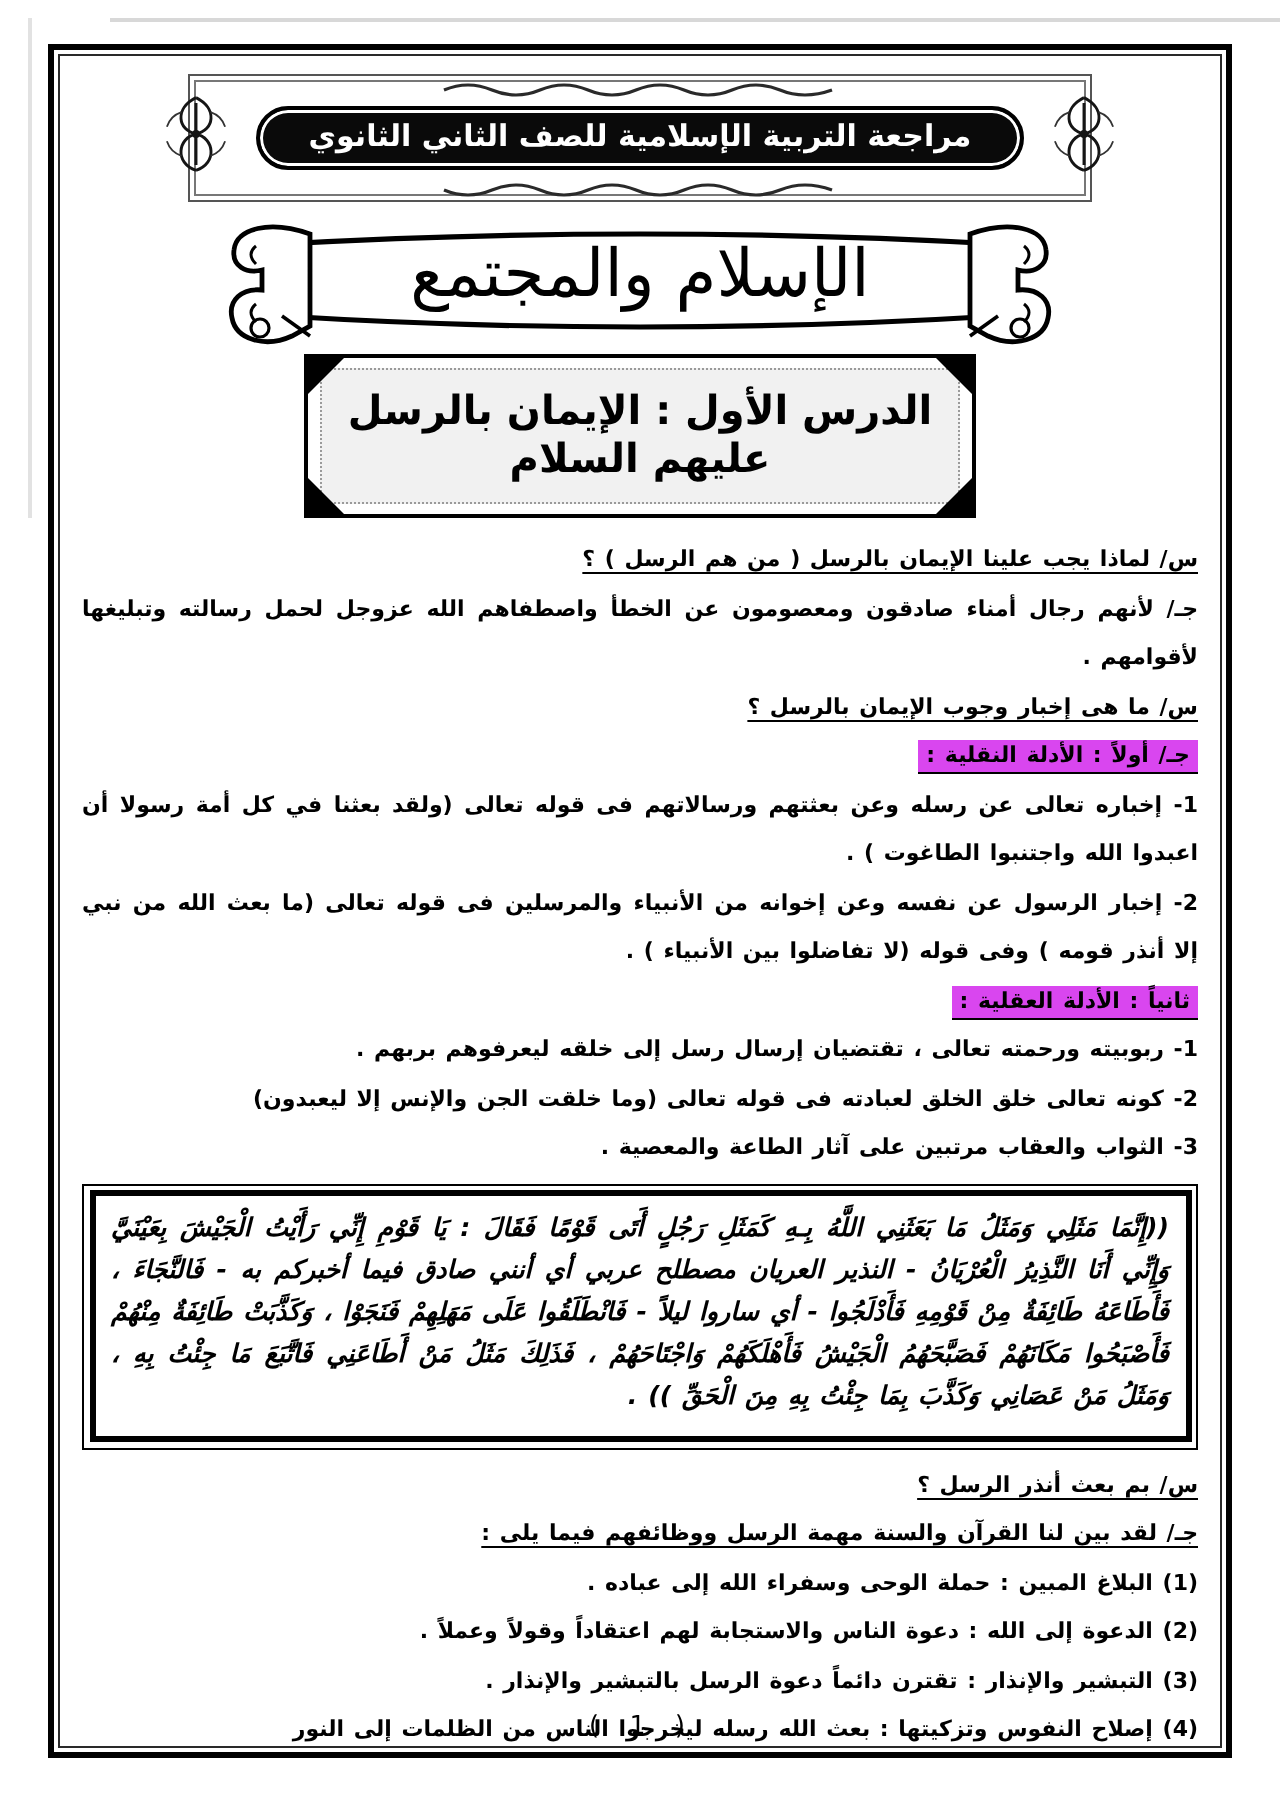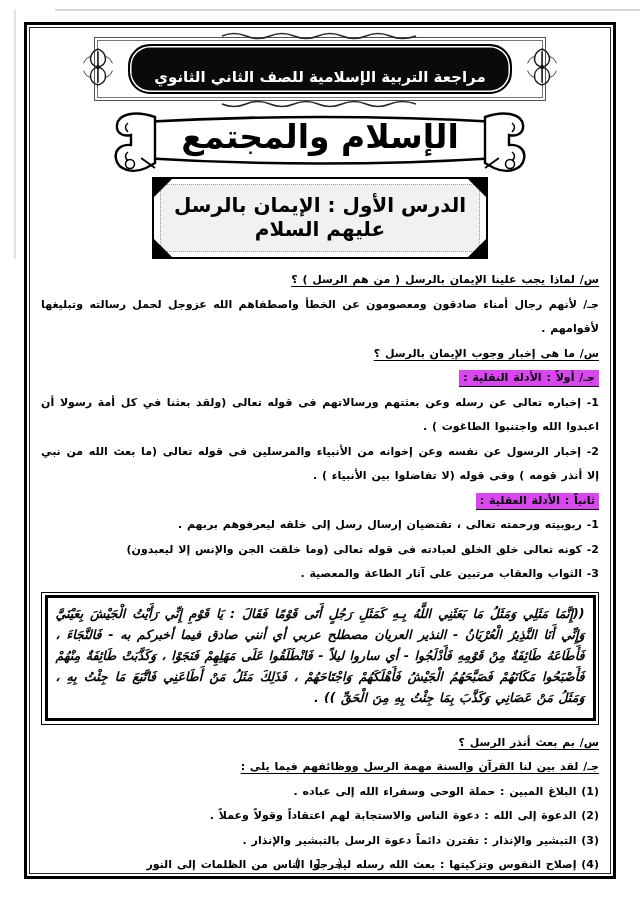--- a/index.html
+++ b/index.html
@@ -38,36 +38,36 @@
     border:1px solid #777;
     height:58px;
     display:flex; align-items:center; justify-content:center;
     gap:10px; position:relative; background:#fff;
   }
   .flourish { flex:0 0 auto; }
   .cartouche-wrap { position:relative; display:flex; flex-direction:column; align-items:center; }
   .cartouche {
     background:#0a0a0a; color:#fff;
     border-radius:22px;
-    padding:22px 24px 6px;
+    padding:4px 24px 6px;
     font-size:15px; font-weight:bold;
     letter-spacing:0.5px;
     white-space:nowrap;
     border:2px solid #000;
     box-shadow:0 0 0 1.5px #fff inset;
   }
   .squiggle { display:block; }
 
   
   .scroll-banner { position:relative; width:474px; height:70px; margin:5px auto 0; }
   .scroll-banner svg { position:absolute; inset:0; }
   .scroll-title {
     position:absolute; left:0; right:0; top:11px;
     text-align:center;
-    font-size:33px; font-weight:bold;
+    font-size:33px; font-weight:normal;
     letter-spacing:1px;
   }
 
   
   .lesson-box {
     position:relative;
     width:336px; margin:1px auto 0;
     border:2.5px solid #000;
     padding:5px 6px;
     background:#fff;

